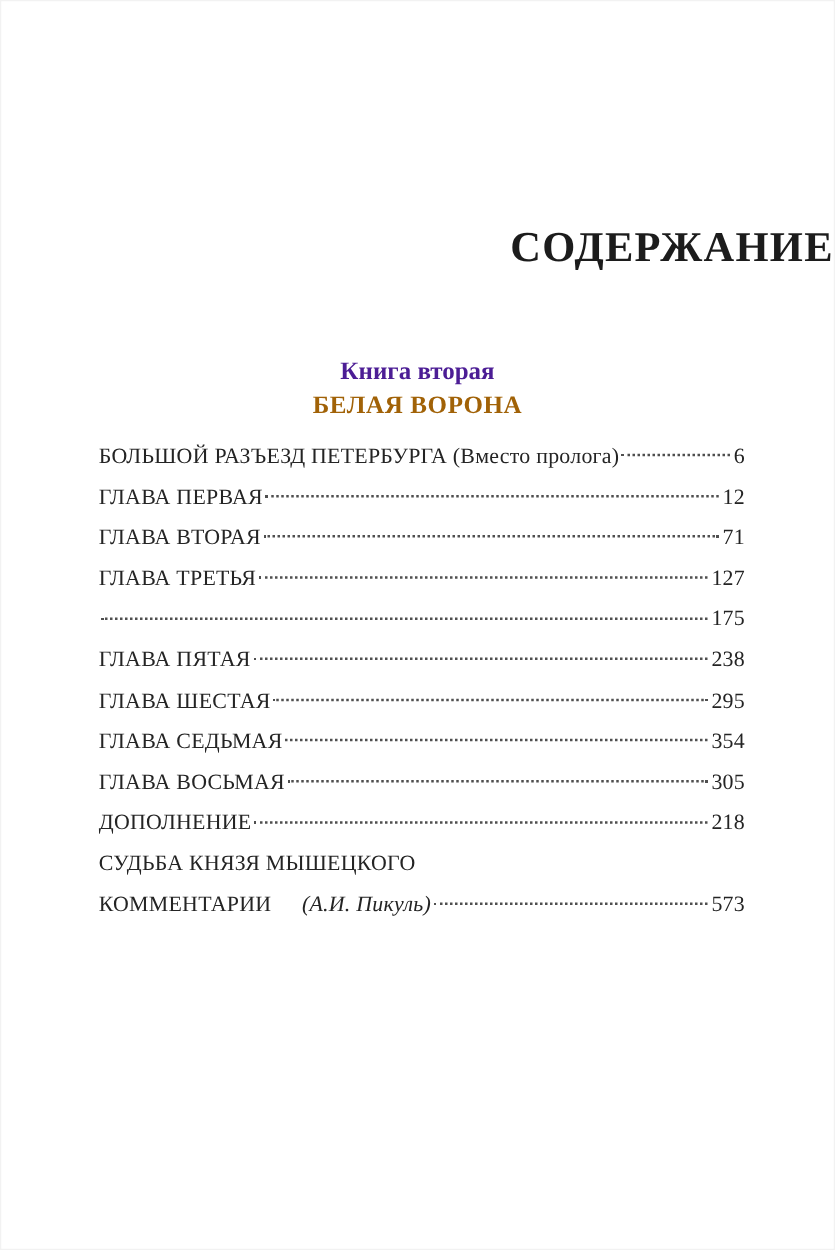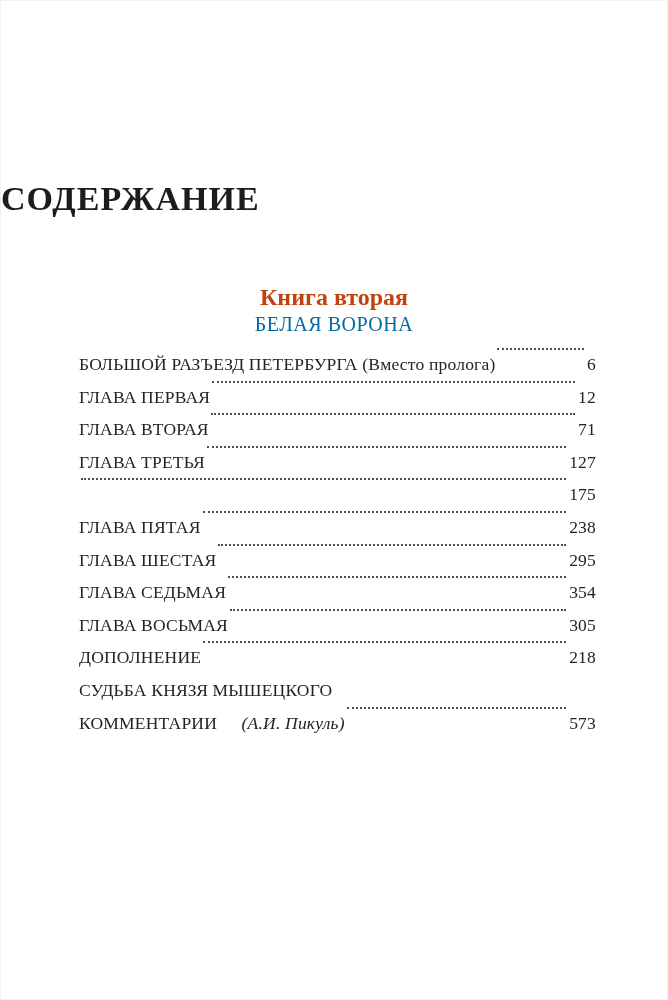--- a/index.html
+++ b/index.html
@@ -13,52 +13,52 @@
     height: 1000px;
     box-sizing: border-box;
     background: #ffffff;
     border: 1px solid #f2f2f2;
     font-family: "Liberation Serif", "DejaVu Serif", serif;
     color: #242424;
     overflow: hidden;
   }
   .toc-title {
     padding-top: 180px;
-    text-align: left;
+    text-align: right;
     font-size: 34px;
     font-weight: bold;
     letter-spacing: 1px;
     line-height: 36px;
     color: #1c1c1c;
   }
   .book-label {
     margin-top: 68px;
     text-align: center;
-    font-size: 24px;
+    font-size: 20px;
     font-weight: bold;
     line-height: 24px;
-    color: #c2410c;
+    color: #4c1d95;
   }
   .book-title {
     margin-top: 3px;
     text-align: center;
     font-size: 20px;
-    font-weight: normal;
+    font-weight: bold;
     line-height: 24px;
     letter-spacing: 0.5px;
-    color: #0369a1;
+    color: #a16207;
   }
   .toc-list {
     margin: 12px 71px 0 78px;
     font-size: 17.5px;
     letter-spacing: 0.2px;
   }
   .toc-row {
     display: flex;
-    align-items: flex-start;
+    align-items: center;
     line-height: 32.6px;
   }
   .toc-label {
     white-space: nowrap;
   }
   .toc-label i {
     font-style: italic;
     margin-left: 20px;
   }
   .toc-leader {

